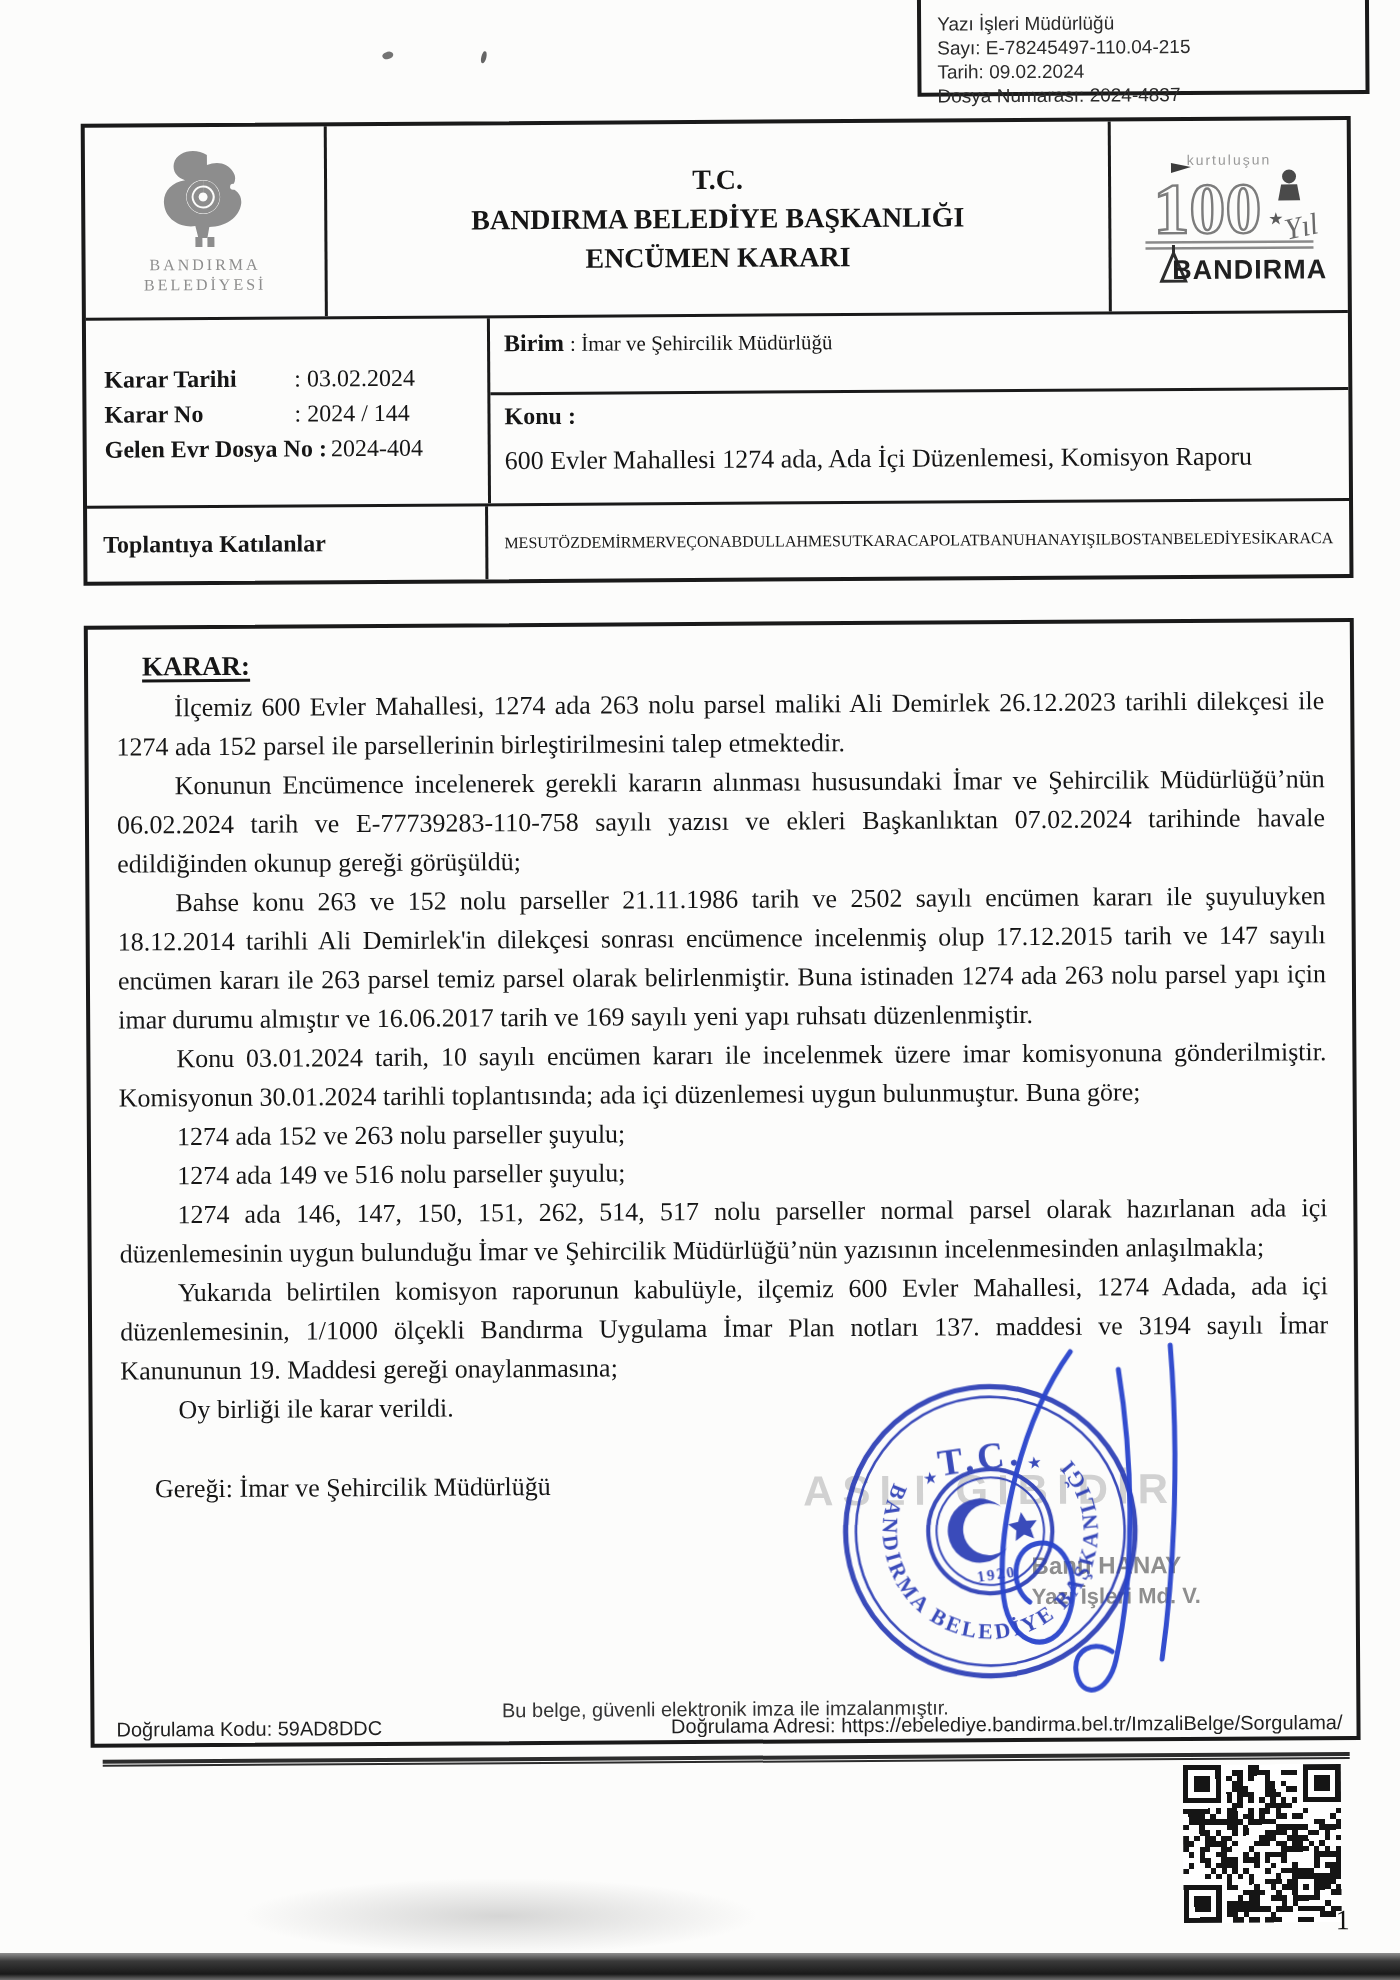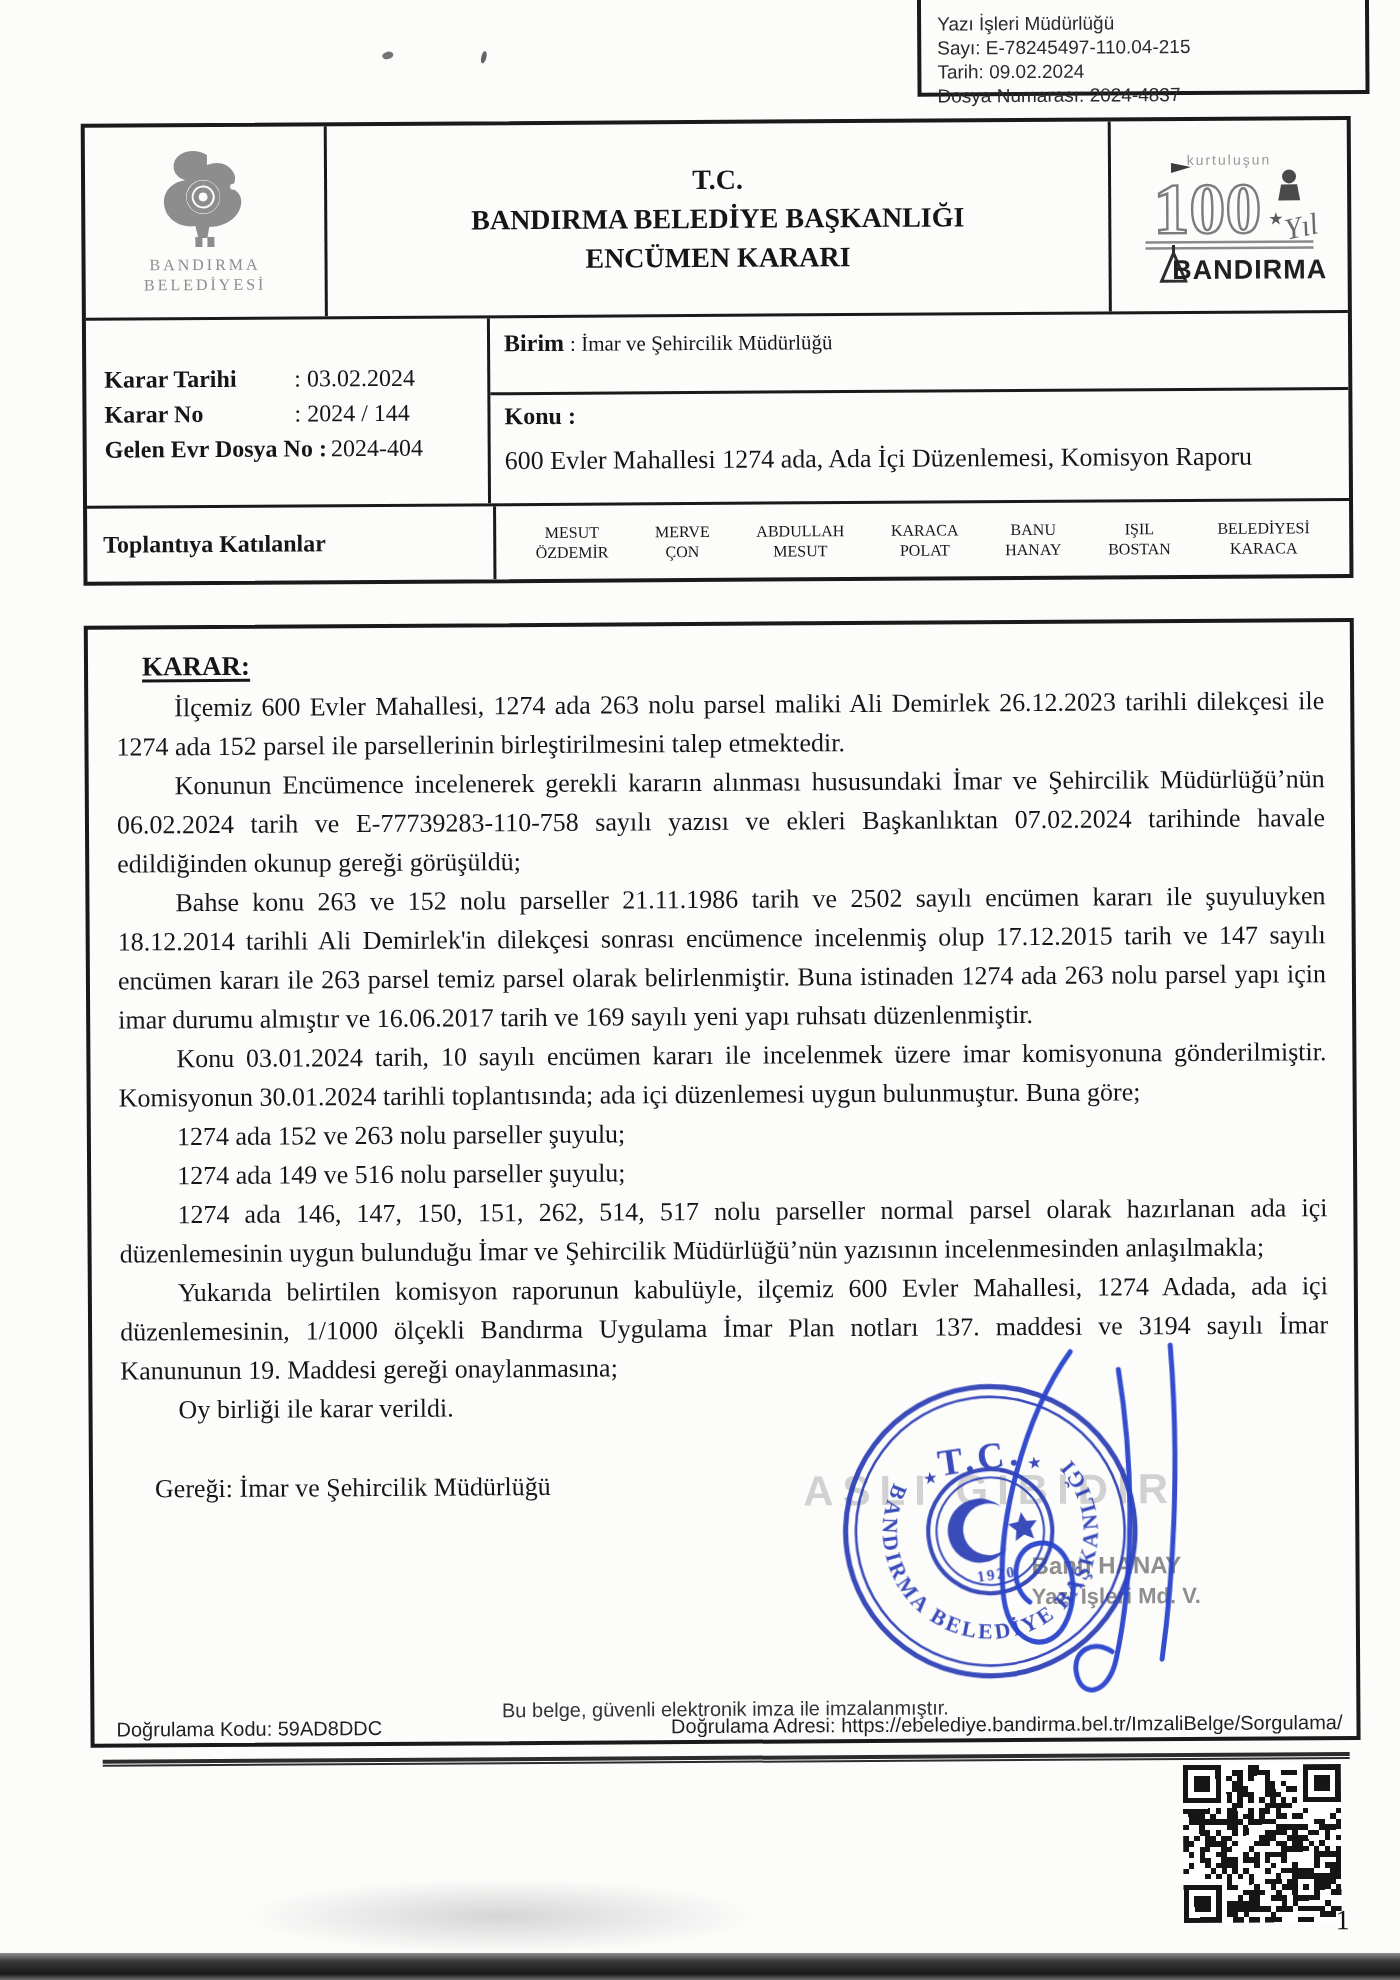--- a/index.html
+++ b/index.html
@@ -36,21 +36,21 @@
   .mrow.m3 b{min-width:0;margin-right:4px;}
   .c-right{flex:1;display:flex;flex-direction:column;box-sizing:border-box;}
   .c-birim{height:77px;border-bottom:3px solid #1a1a1a;padding:12px 0 0 14px;font-size:24px;box-sizing:border-box;}
   .c-birim .val{font-size:21px;font-weight:normal;}
   .c-konu{flex:1;padding:8px 0 0 14px;font-size:24px;box-sizing:border-box;}
   .konu-val{display:block;margin-top:16px;font-size:26px;font-weight:normal;}
   .r3{height:76px;border-top:3px solid #1a1a1a;}
   .c-klabel{width:409px;border-right:3px solid #1a1a1a;display:flex;align-items:center;
     padding-left:16px;font-weight:bold;font-size:24px;box-sizing:border-box;}
   .c-names{flex:1;display:flex;align-items:center;justify-content:space-around;padding:0 16px;box-sizing:border-box;}
-  .name{display:flex;flex-direction:column;align-items:center;font-size:16px;line-height:20px;font-family:Liberation Serif, serif;}
+  .name{display:flex;flex-direction:row;align-items:center;font-size:16px;line-height:20px;font-family:Liberation Serif, serif;}
 
   
   .body-box{position:absolute;left:86px;top:622px;width:1270px;height:1122px;border:4px solid #1a1a1a;
     box-sizing:border-box;padding:14px 26px 0 28px;font-size:26px;line-height:39px;}
   .karar-h{margin:4px 0 2px 26px;font-size:27px;font-weight:bold;text-decoration:underline;
     text-decoration-thickness:3px;text-underline-offset:4px;}
   .body-box p{margin:0;text-indent:58px;text-align:justify;}
   p.geregi{margin-top:40px;text-indent:34px;text-align:left;}
 
   .copy-note{position:absolute;left:710px;top:846px;font-family:"Liberation Sans",sans-serif;

